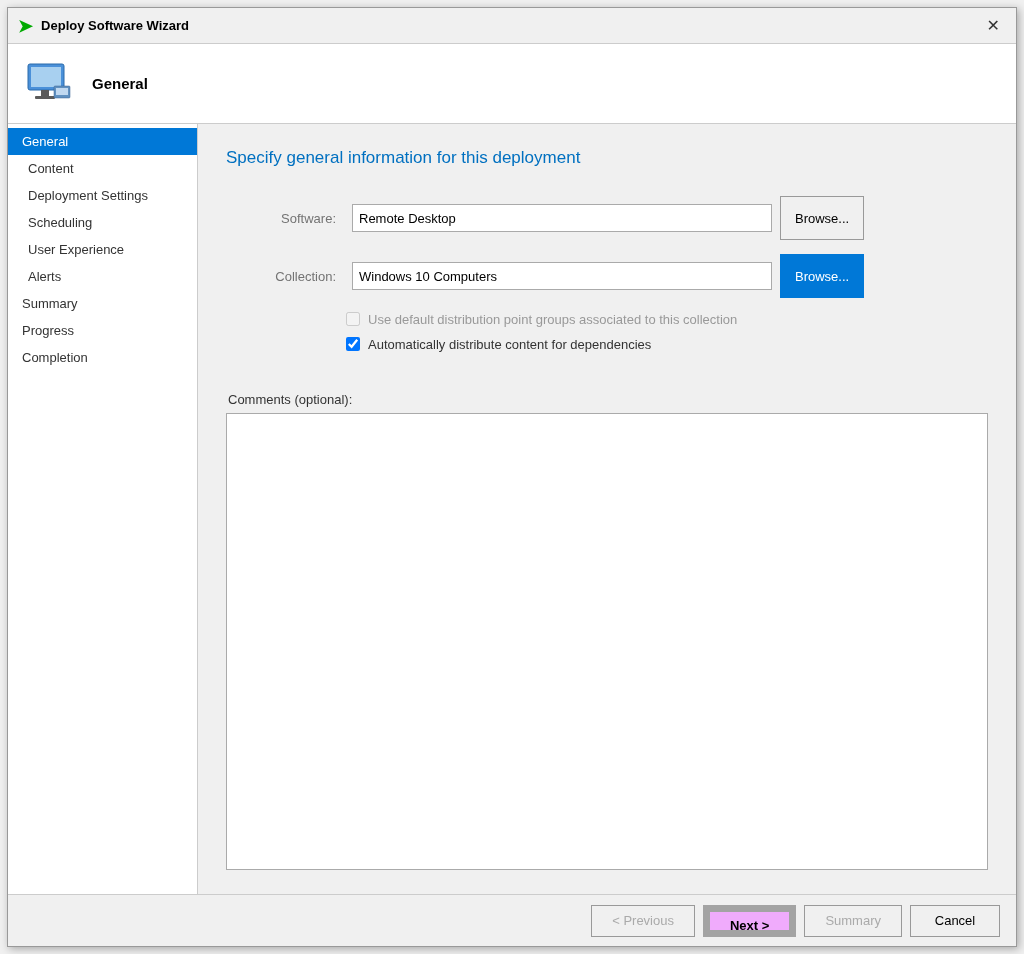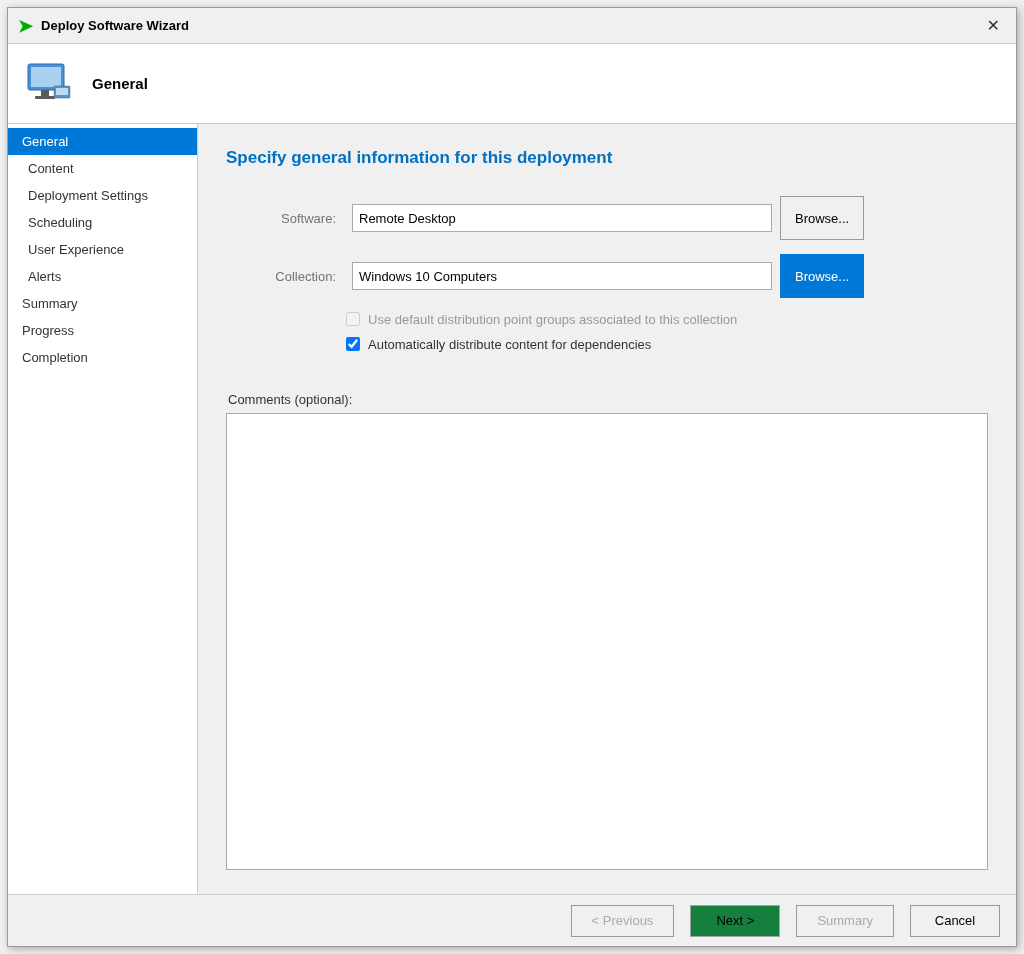--- a/index.html
+++ b/index.html
@@ -97,21 +97,21 @@
       flex: 1;
       background: #f0f0f0;
       padding: 24px 28px;
       display: flex;
       flex-direction: column;
       overflow-y: auto;
     }
     .section-title {
       font-size: 17px;
       color: #0070c0;
-      font-weight: 700;
+      font-weight: 400;
       margin-bottom: 28px;
     }
     .form-row {
       display: flex;
       align-items: center;
       margin-bottom: 14px;
     }
     .form-label {
       width: 110px;
       text-align: right;
@@ -181,40 +181,41 @@
       resize: none;
     }
     .footer {
       background: #f0f0f0;
       border-top: 1px solid #ccc;
       height: 52px;
       display: flex;
       align-items: center;
       justify-content: flex-end;
       padding: 4px 16px;
-      gap: 16px;
+      gap: 8px;
     }
     .footer-btn {
       padding: 6px 20px;
       font-size: 13px;
       font-family: inherit;
       cursor: pointer;
       border: 1px solid #999;
       background: #f0f0f0;
       min-width: 90px;
       height: 32px;
     }
     .footer-btn:disabled {
       color: #aaa;
       cursor: default;
     }
     .footer-btn.next-btn {
-      background: #15803d;
-      border: 1px solid #a3a3a3;
+      background: #f0abfc;
+      border: 7px solid #a3a3a3;
       color: #000;
+      font-weight: bold;
     }
 
     
     .computer-icon {
       width: 52px;
       height: 52px;
       position: relative;
     }
   </style>
 </head>

